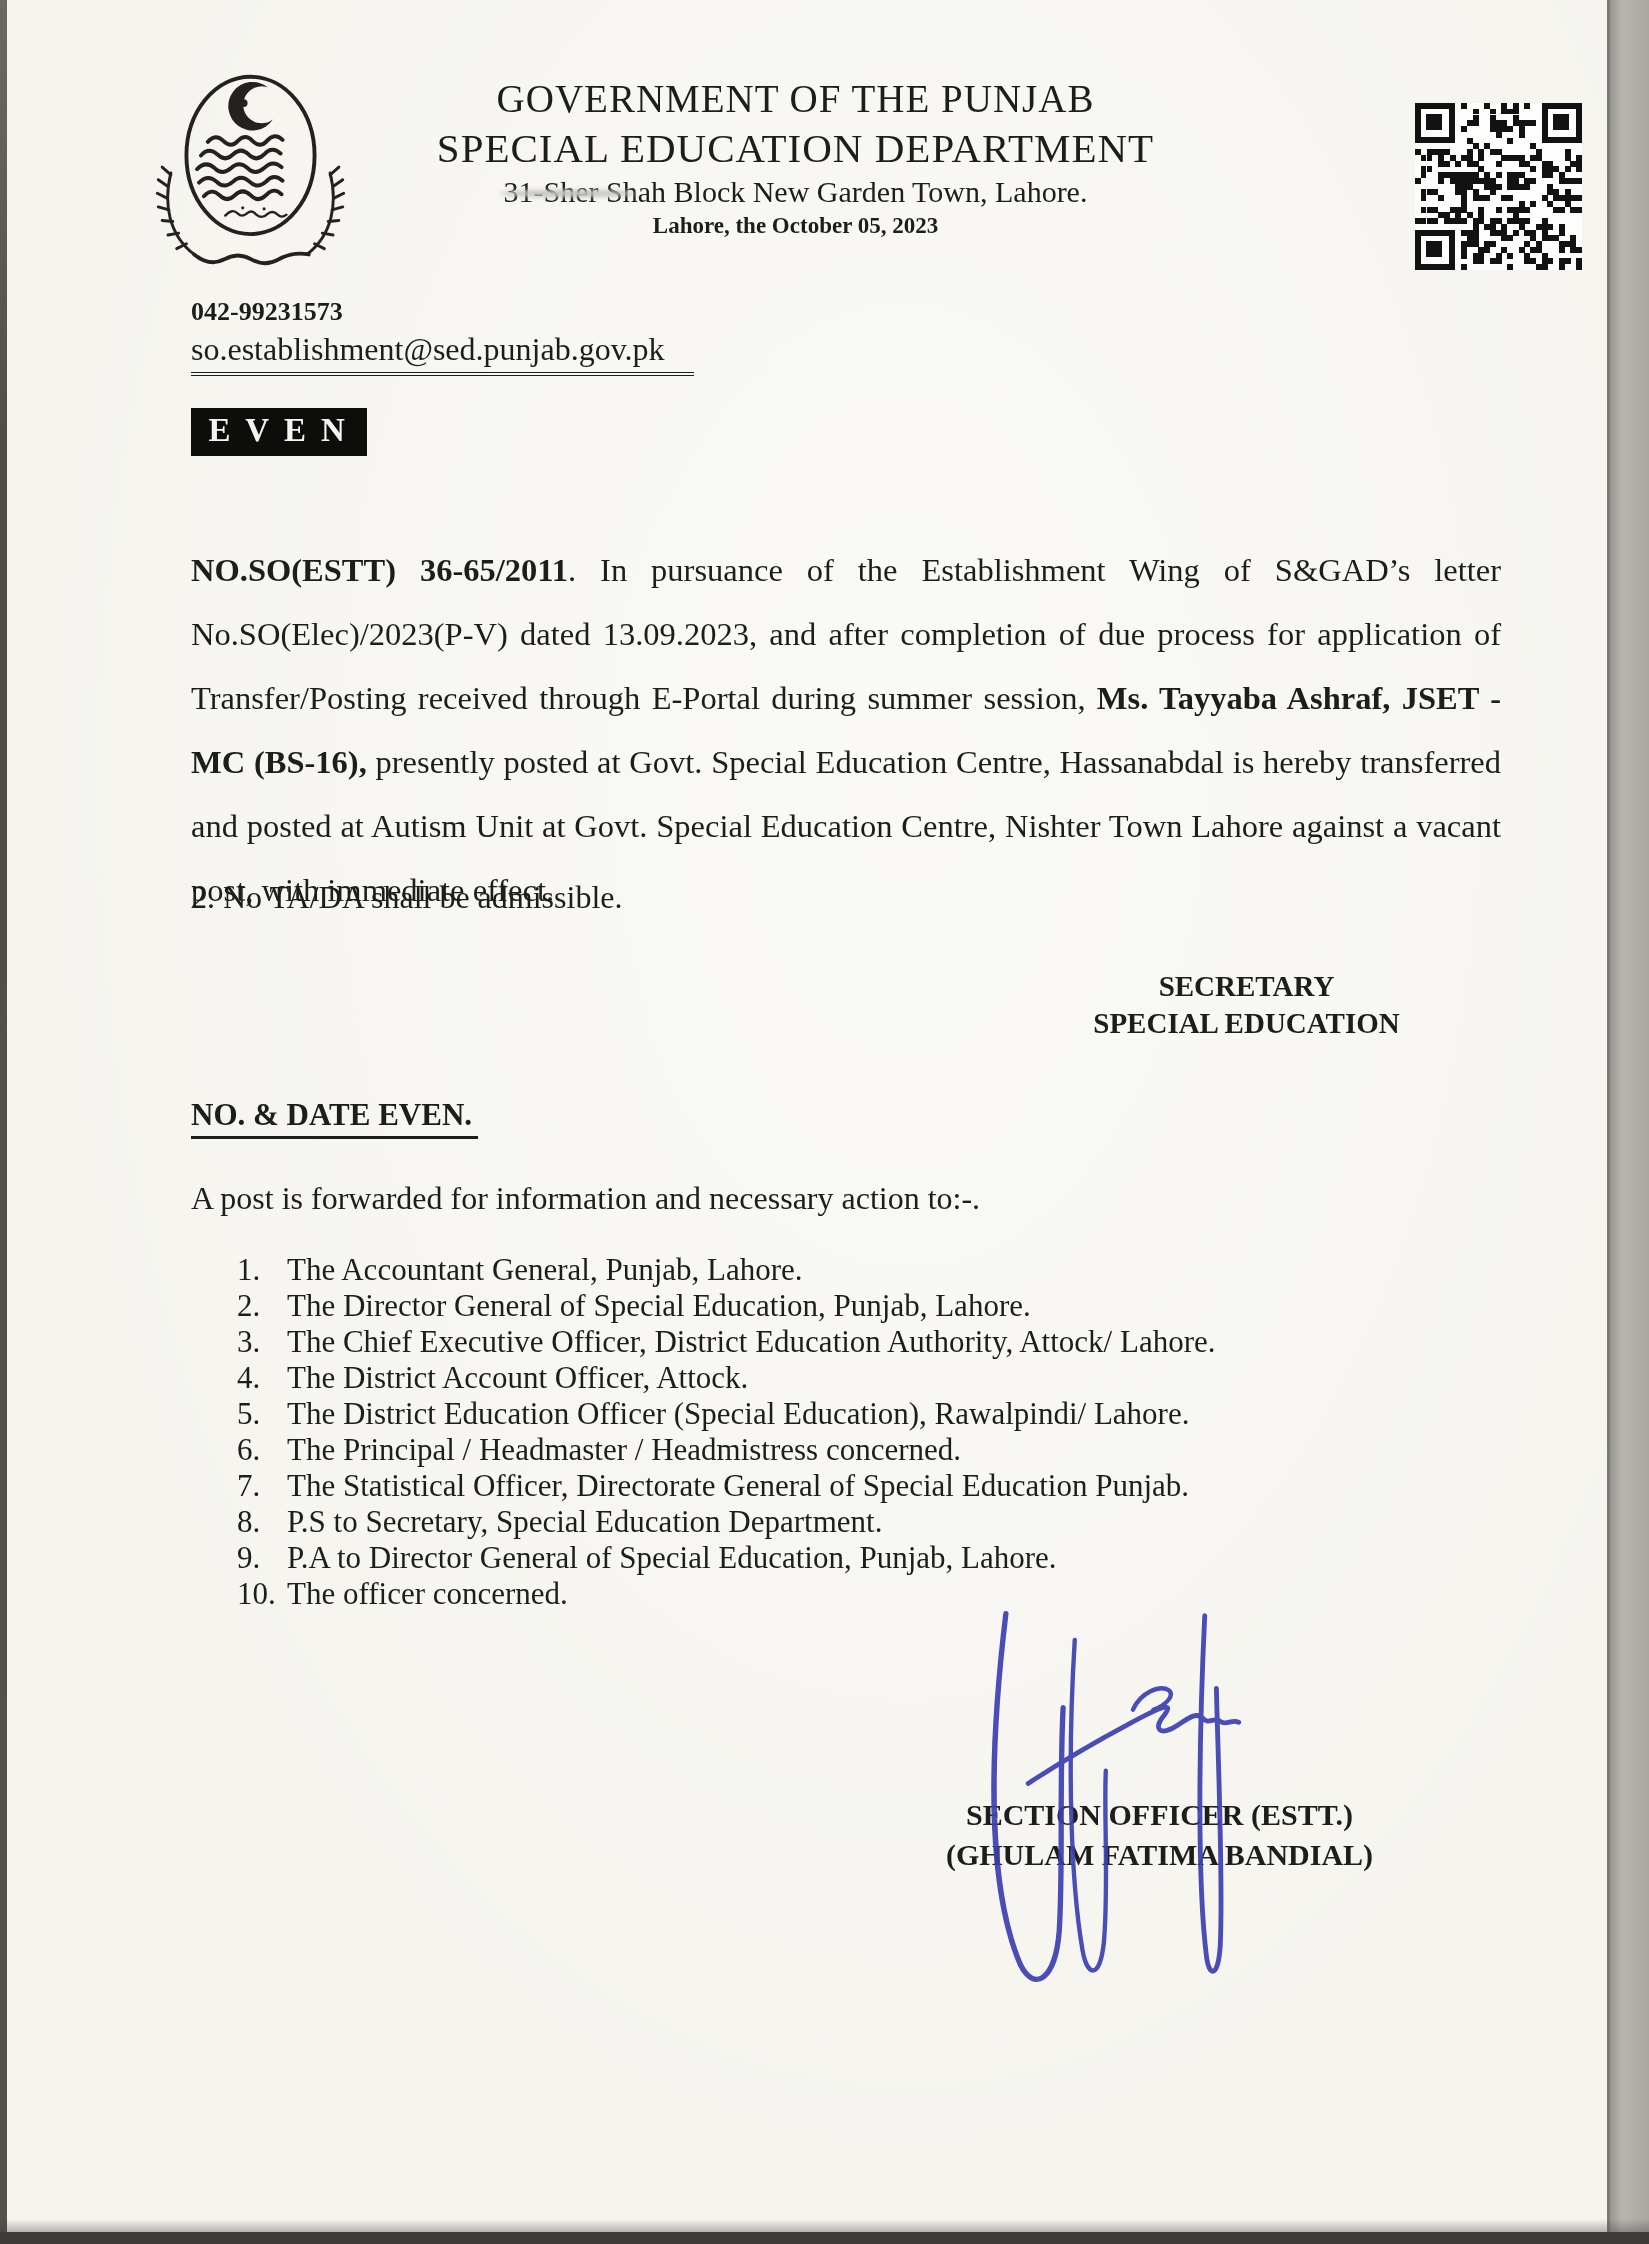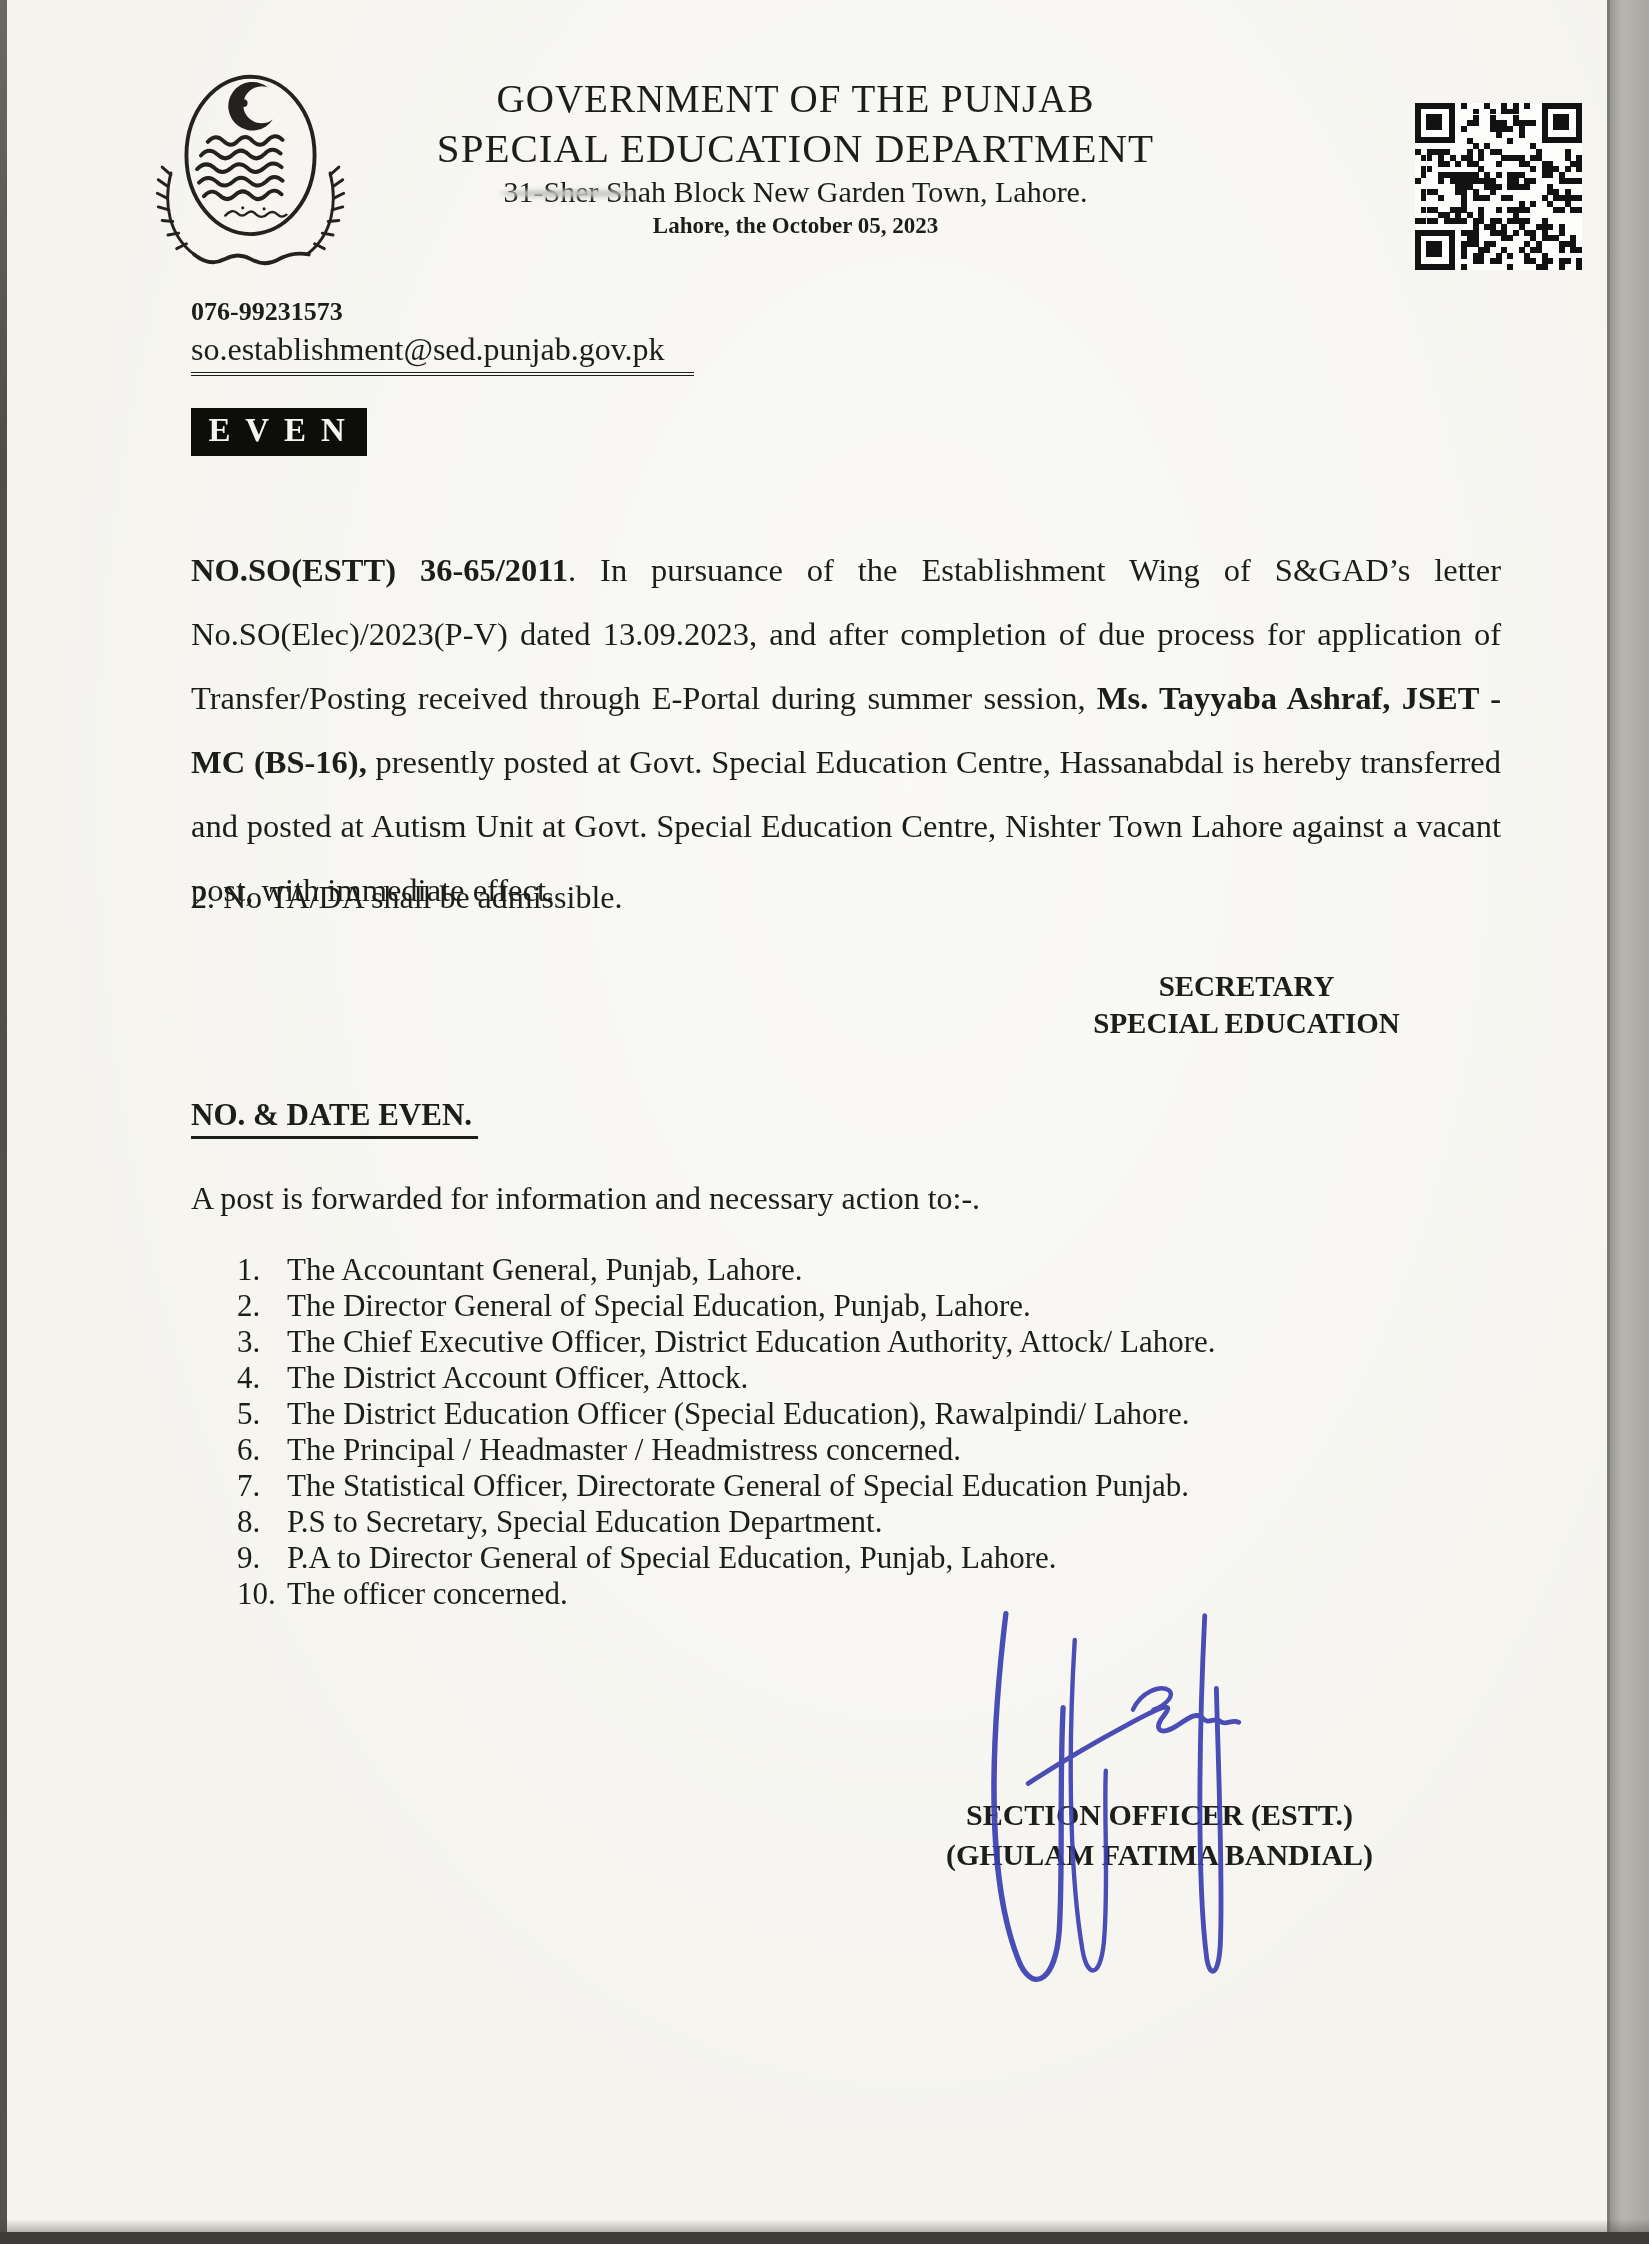--- a/index.html
+++ b/index.html
@@ -380,21 +380,21 @@
       <i style="left:161px;top:155px"></i>
       <i style="left:46px;top:161px"></i>
       <i style="left:92px;top:161px"></i>
       <i style="left:121px;top:161px"></i>
       <i style="left:127px;top:161px"></i>
       <i style="left:144px;top:161px"></i>
       <i style="left:161px;top:161px"></i>
     </div>
 
   <div class="contact">
-    <div class="phone">076-99231573</div>
+    <div class="phone">042-99231573</div>
     <div><span class="email">so.establishment@sed.punjab.gov.pk</span></div>
   </div>
 
   <div class="order-heading">EVEN</div>
 
   <p class="order-body"><b>NO.SO(ESTT) 36-65/2011</b><span>. In pursuance of the Establishment Wing of S&amp;GAD’s letter No.SO(Elec)/2023(P-V) dated 13.09.2023, and after completion of due process for application of Transfer/Posting received through E-Portal during summer session, </span><b>Ms. Tayyaba Ashraf, JSET - MC (BS-16),</b><span> presently posted at Govt. Special Education Centre, Hassanabdal is hereby transferred and posted at Autism Unit at Govt. Special Education Centre, Nishter Town Lahore against a vacant post, with immediate effect.</span></p>
 
   <div class="clause2">2. No TA/DA shall be admissible.</div>
 
   <div class="secretary">

